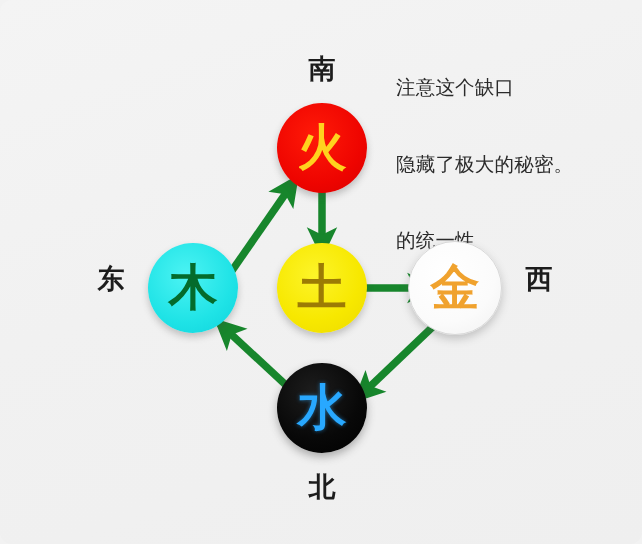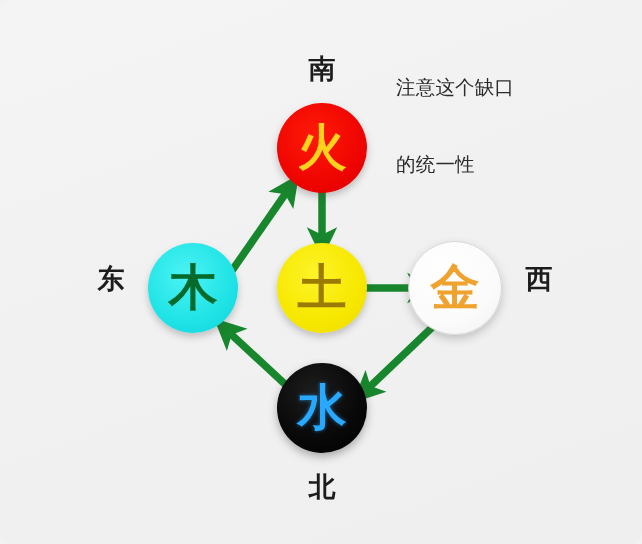--- a/index.html
+++ b/index.html
@@ -138,20 +138,21 @@
 
     <line x1="338" y1="288" x2="432" y2="288" stroke="#17862c" stroke-width="7.5" stroke-linecap="butt" marker-end="url(#ah)"></line>
 
     <line x1="442" y1="318" x2="358" y2="398" stroke="#17862c" stroke-width="7.5" stroke-linecap="butt" marker-end="url(#ah)"></line>
 
     <line x1="302" y1="400" x2="219" y2="323" stroke="#17862c" stroke-width="7.5" stroke-linecap="butt" marker-end="url(#ah)"></line>
   </svg>
 
   <div id="annotation">
     <span class="ln">注意这个缺口</span>
+    <span class="ln">隐藏了极大的秘密。</span>
     <span class="ln">的统一性</span>
   </div>
 
   <div class="dir" id="dir-south">南</div>
   <div class="dir" id="dir-east">东</div>
   <div class="dir" id="dir-west">西</div>
   <div class="dir" id="dir-north">北</div>
 
   <div class="node" id="node-fire">
     <span class="glyph">火</span>

